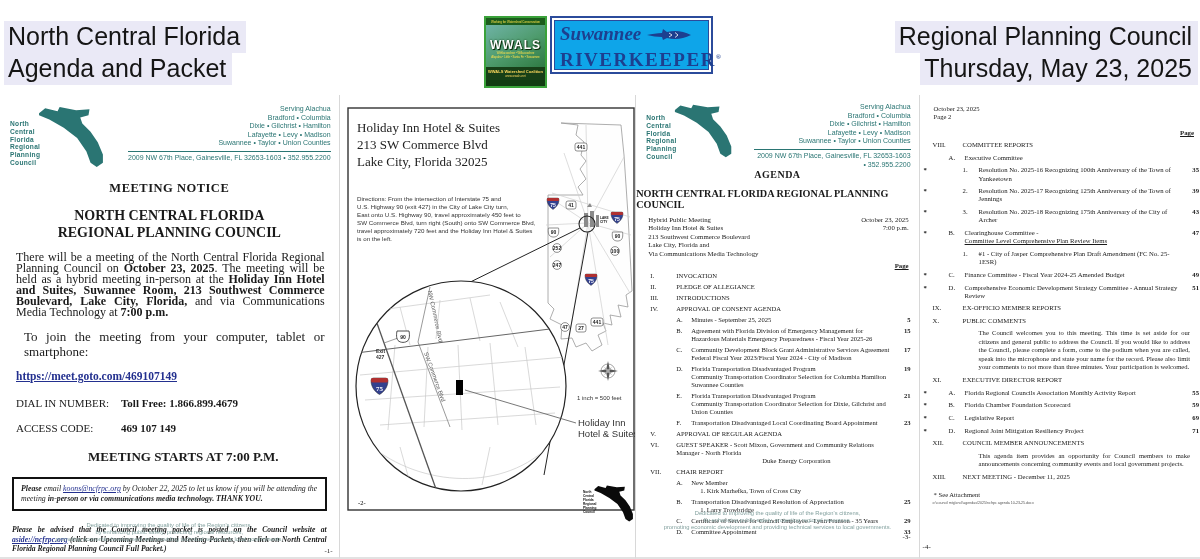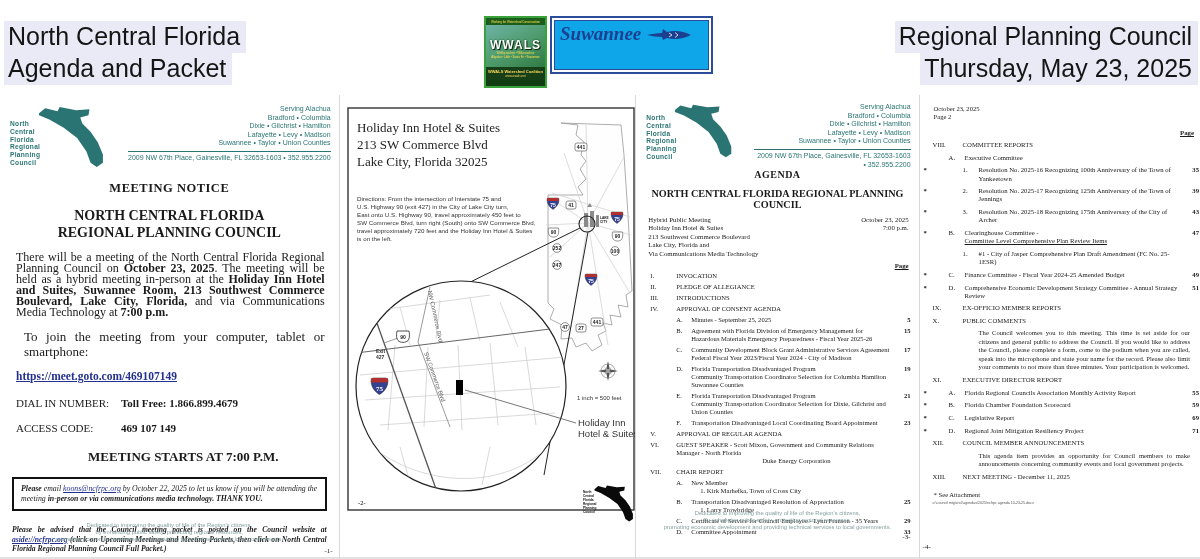--- a/index.html
+++ b/index.html
@@ -56,21 +56,21 @@
   .advisory { font:bold italic 7.6px "Liberation Serif",serif; line-height:9.6px; margin:14px 12px 0 12px; text-align:justify; }
   .advisory u { color:#23308f; }
   .dedic { position:absolute; left:0; right:0; bottom:14px; text-align:center; color:#82a09e; font:5.8px "Liberation Sans",sans-serif; line-height:7px; }
   .pnum { position:absolute; font-size:7px; color:#222; }
   .p1n { right:6px; bottom:2px; }
   .p3n { right:8px; bottom:16px; }
   .p4n { left:3px; bottom:6px; }
 
   
   .ag-title { text-align:center; font:bold 10px "Liberation Serif",serif; margin-top:8px; letter-spacing:.5px; }
-  .ag-org { text-align:center; font:bold 10.2px "Liberation Serif",serif; margin-top:8px; }
+  .ag-org { text-align:left; font:bold 10.2px "Liberation Serif",serif; margin-top:8px; }
   .ag-info { display:flex; margin:6px 10px 0 12px; font-size:6.8px; line-height:8.4px; }
   .ag-info-l { flex:1; }
   .ag-info-r { text-align:right; }
   .pagecol { text-align:right; margin:4px 10px 0 0; font:bold 6.8px "Liberation Serif",serif; text-decoration:underline; }
   .r3 { display:flex; margin:0 8px 0 14px; padding-top:3px; font-size:6.6px; line-height:8px; }
   .r3 .n { flex:none; width:26px; }
   .r3.sub { margin-left:40px; }
   .r3.sub .n { width:15px; }
   .r3 .t { flex:1; padding-right:4px; }
   .r3 .p { flex:none; width:14px; text-align:right; font-weight:bold; }
@@ -124,20 +124,23 @@
       <div class="ww-bottom">WWALS Watershed Coalition</div>
       <div class="ww-url">www.wwals.net</div>
     </div>
     <div class="rk">
       <div class="rk-top">
         <span class="rk-suwannee">Suwannee</span>
         <svg width="48" height="15" viewBox="0 0 48 15" aria-hidden="true">
           <path d="M46,8 C38,4 30,3 22,5 L18,2 L17,6 C12,6 7,7 2,8 C7,9 12,10 17,10 L18,13 L22,11 C30,13 38,12 46,8 Z" fill="#1d3f8f"></path>
           <path d="M24,6 L27,8 L24,10 M30,5.5 L33,8 L30,10.5" stroke="#fff" stroke-width="0.8" fill="none"></path>
         </svg>
+      </div>
+      <div class="rk-bottom">
+        <span>RIVERKEEPER</span><span class="rk-reg">®</span>
       </div>
     </div>
   </div>
 
   <div class="tb-right">
     <div><span class="hl">Regional Planning Council</span></div>
     <div><span class="hl">Thursday, May 23, 2025</span></div>
   </div>
 </header>
 

